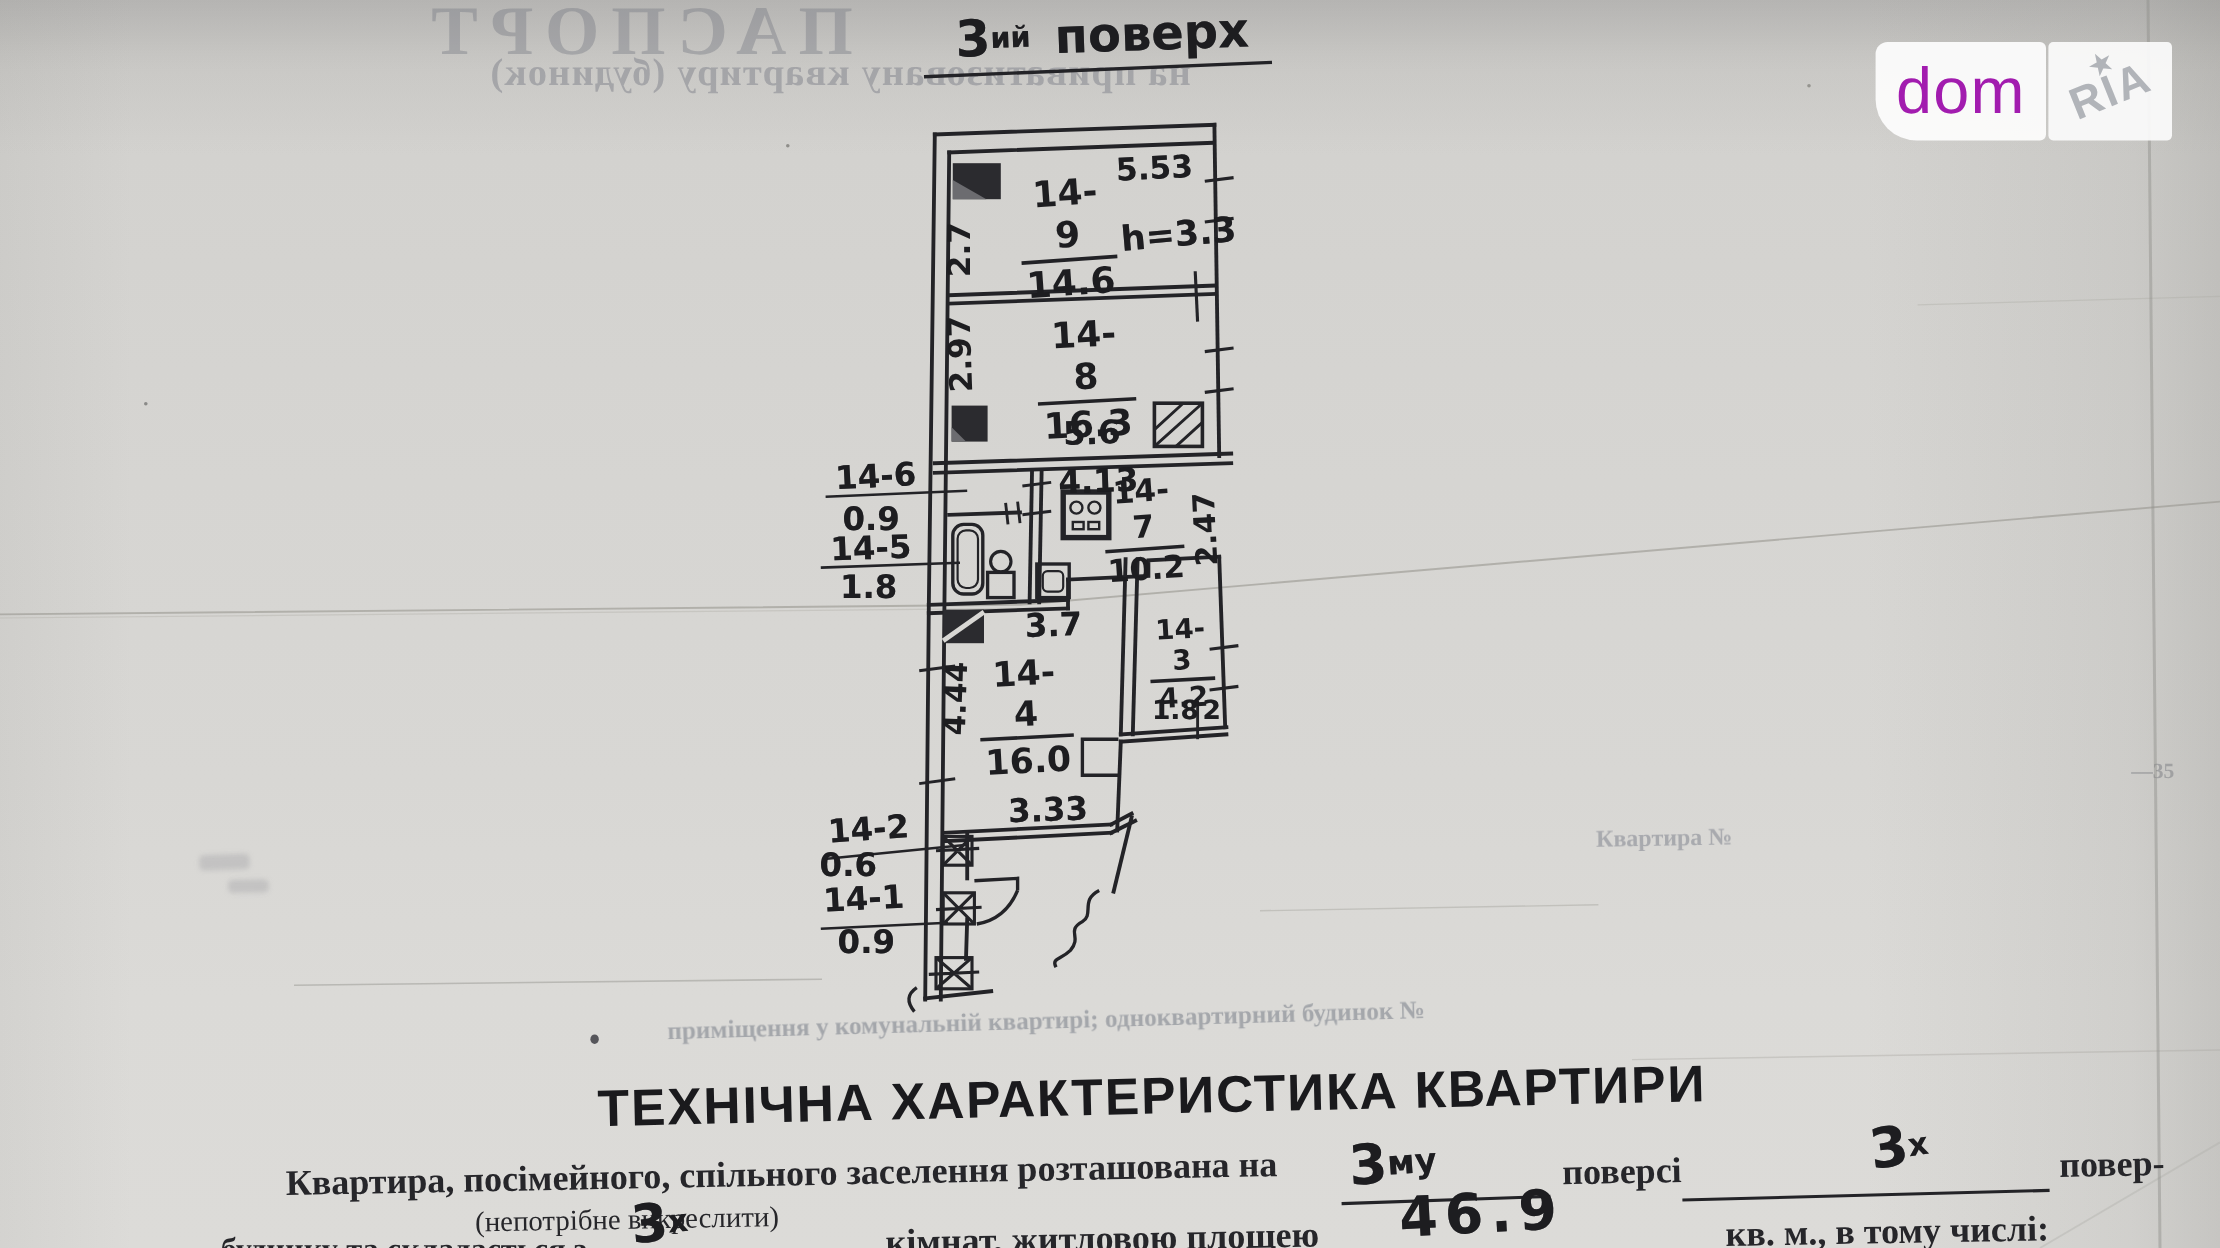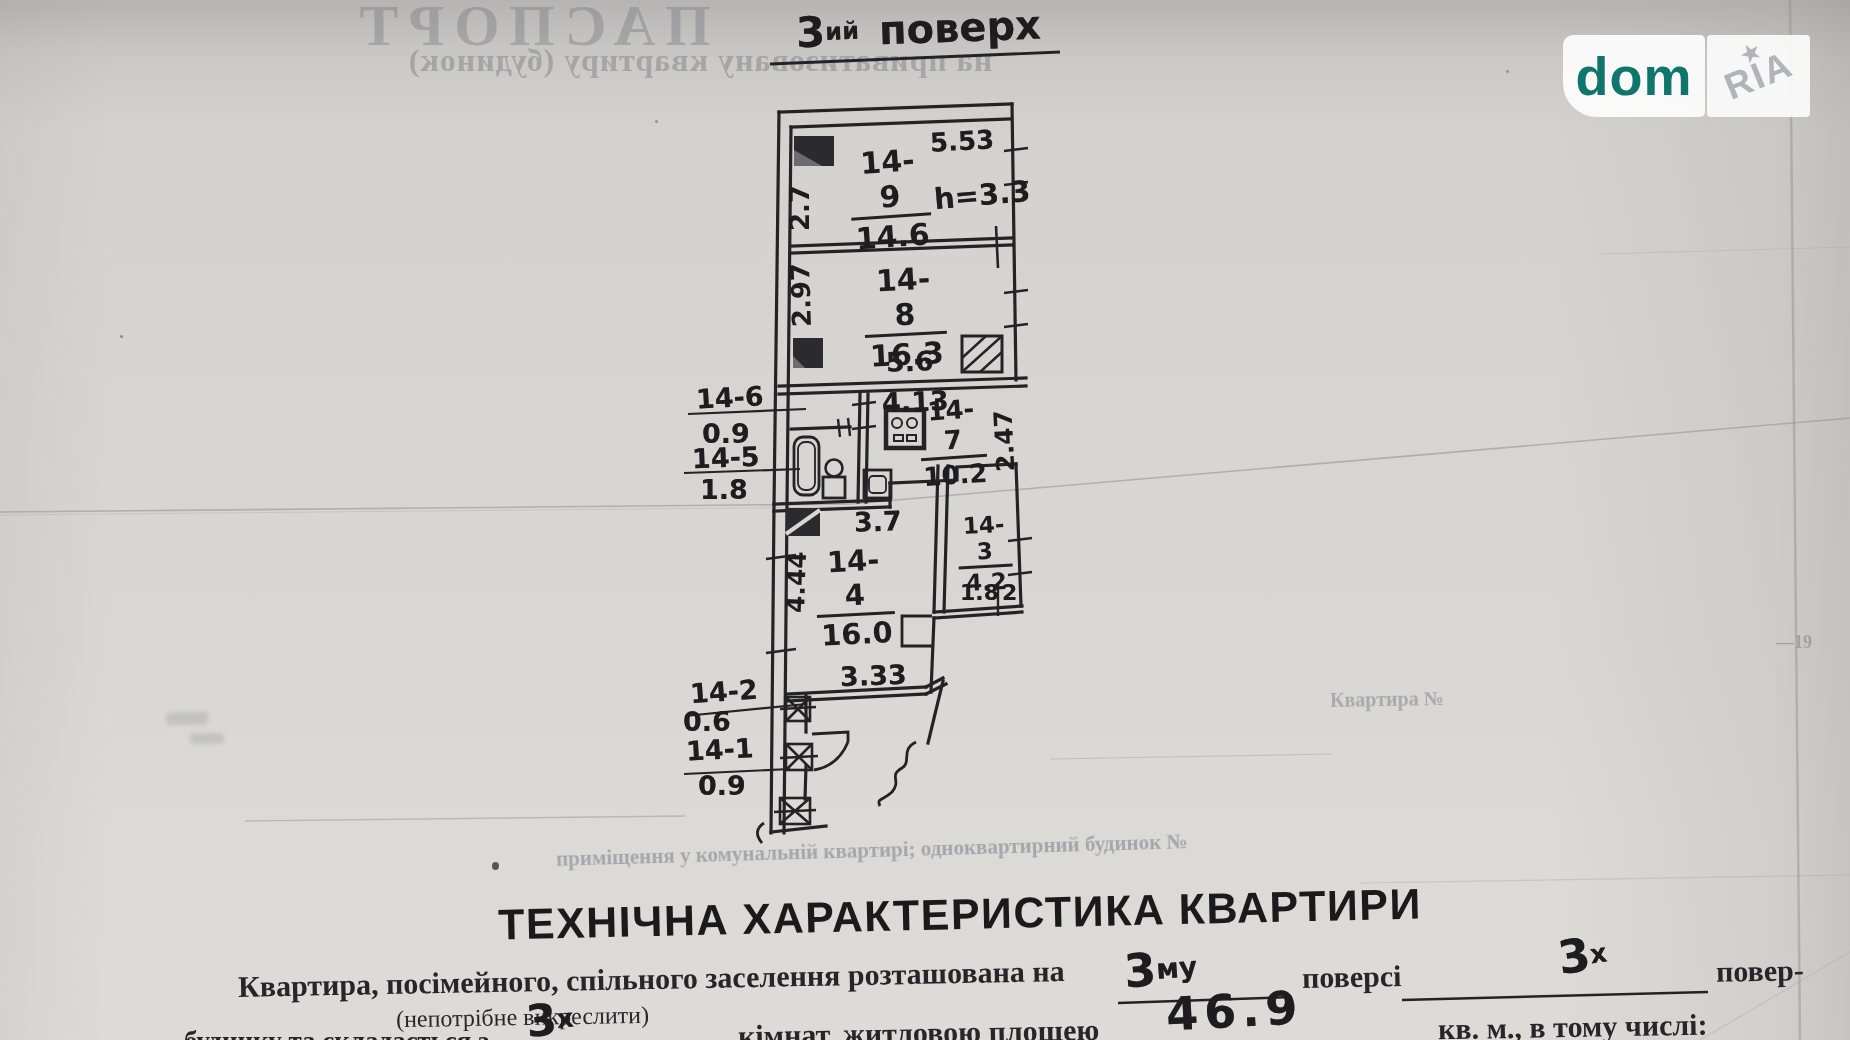--- a/index.html
+++ b/index.html
@@ -14,39 +14,39 @@
   .ser{position:absolute;z-index:4;color:#26262a;font-family:"Liberation Serif",serif;white-space:nowrap;}
   .frac{position:absolute;z-index:4;text-align:center;font-family:"DejaVu Sans",sans-serif;font-weight:700;color:#1d1d20;}
   .frac .t{display:inline-block;border-bottom:3px solid #222226;padding:0 4px 1px 4px;}
   .frac .b{display:block;margin-top:1px;}
   .vlabel{position:absolute;z-index:4;color:#1d1d20;font-family:"DejaVu Sans",sans-serif;font-weight:700;white-space:nowrap;text-align:center;}
   .ghost{position:absolute;z-index:2;color:rgba(112,115,126,.38);font-family:"Liberation Serif",serif;font-weight:700;white-space:nowrap;filter:blur(.6px);}
   .flip{transform:scaleX(-1);}
   svg.plan{position:absolute;left:0;top:0;z-index:3;}
   .wm{position:absolute;z-index:6;display:flex;align-items:center;justify-content:center;}
   .wm-dom{left:1563px;top:35px;width:142px;height:82px;background:rgba(252,252,252,.95);border-radius:10px 5px 5px 34px;}
-  .wm-dom span{font-size:54px;font-weight:700;color:#0f766e;letter-spacing:1px;}
+  .wm-dom span{font-size:54px;font-weight:400;color:#a21caf;letter-spacing:1px;}
   .wm-ria{left:1707px;top:35px;width:103px;height:82px;background:rgba(251,251,251,.93);border-radius:4px;}
   .wm-ria .ria-rot{position:relative;transform:rotate(-22deg);font-size:37px;font-weight:700;color:#b1b4b9;letter-spacing:2px;}
   .wm-ria .star{position:absolute;left:26px;top:-16px;font-size:22px;color:#b1b4b9;transform:rotate(-8deg);}
   .speck{position:absolute;border-radius:50%;z-index:2;}
   .blob{position:absolute;z-index:2;background:rgba(130,132,140,.26);filter:blur(2px);border-radius:4px;}
   .sup{vertical-align:super;}
 </style>
 </head>
 <body>
 
 <div class="page">
   <div class="shade"></div>
 
   <div class="ghost flip" style="left:250px;top:-8px;width:560px;font-size:58px;letter-spacing:10px;text-align:center;">ПАСПОРТ</div>
   <div class="ghost flip" style="left:330px;top:42px;width:740px;font-size:32px;letter-spacing:1px;text-align:center;color:rgba(116,119,130,.44);">на приватизовану квартиру (будинок)</div>
   <div class="ghost" style="left:556px;top:838px;font-size:21px;transform:rotate(-1.6deg);filter:blur(.4px);color:rgba(110,115,128,.5);">приміщення у комунальній квартирі; одноквартирний будинок №</div>
   <div class="ghost" style="left:1330px;top:688px;font-size:20px;transform:rotate(-1deg);filter:blur(.3px);color:rgba(120,123,136,.5);">Квартира №</div>
-  <div class="ghost" style="left:1776px;top:632px;font-size:18px;color:rgba(110,112,120,.45);filter:none;">—19</div>
+  <div class="ghost" style="left:1776px;top:632px;font-size:18px;color:rgba(110,112,120,.45);filter:none;">—35</div>
   <div class="blob" style="left:166px;top:712px;width:42px;height:13px;transform:rotate(-2deg);"></div>
   <div class="blob" style="left:190px;top:733px;width:34px;height:11px;transform:rotate(-1deg);"></div>
   <div class="speck" style="left:492px;top:862px;width:7px;height:8px;background:#55555a;"></div>
   <div class="speck" style="left:120px;top:335px;width:3px;height:3px;background:#8a8a88;"></div>
   <div class="speck" style="left:1506px;top:70px;width:3px;height:3px;background:#95948f;"></div>
   <div class="speck" style="left:655px;top:120px;width:3px;height:3px;background:#8f8e8a;"></div>
 
   <svg class="plan" width="1850" height="1040" viewBox="0 0 1850 1040">
 
     <g>

